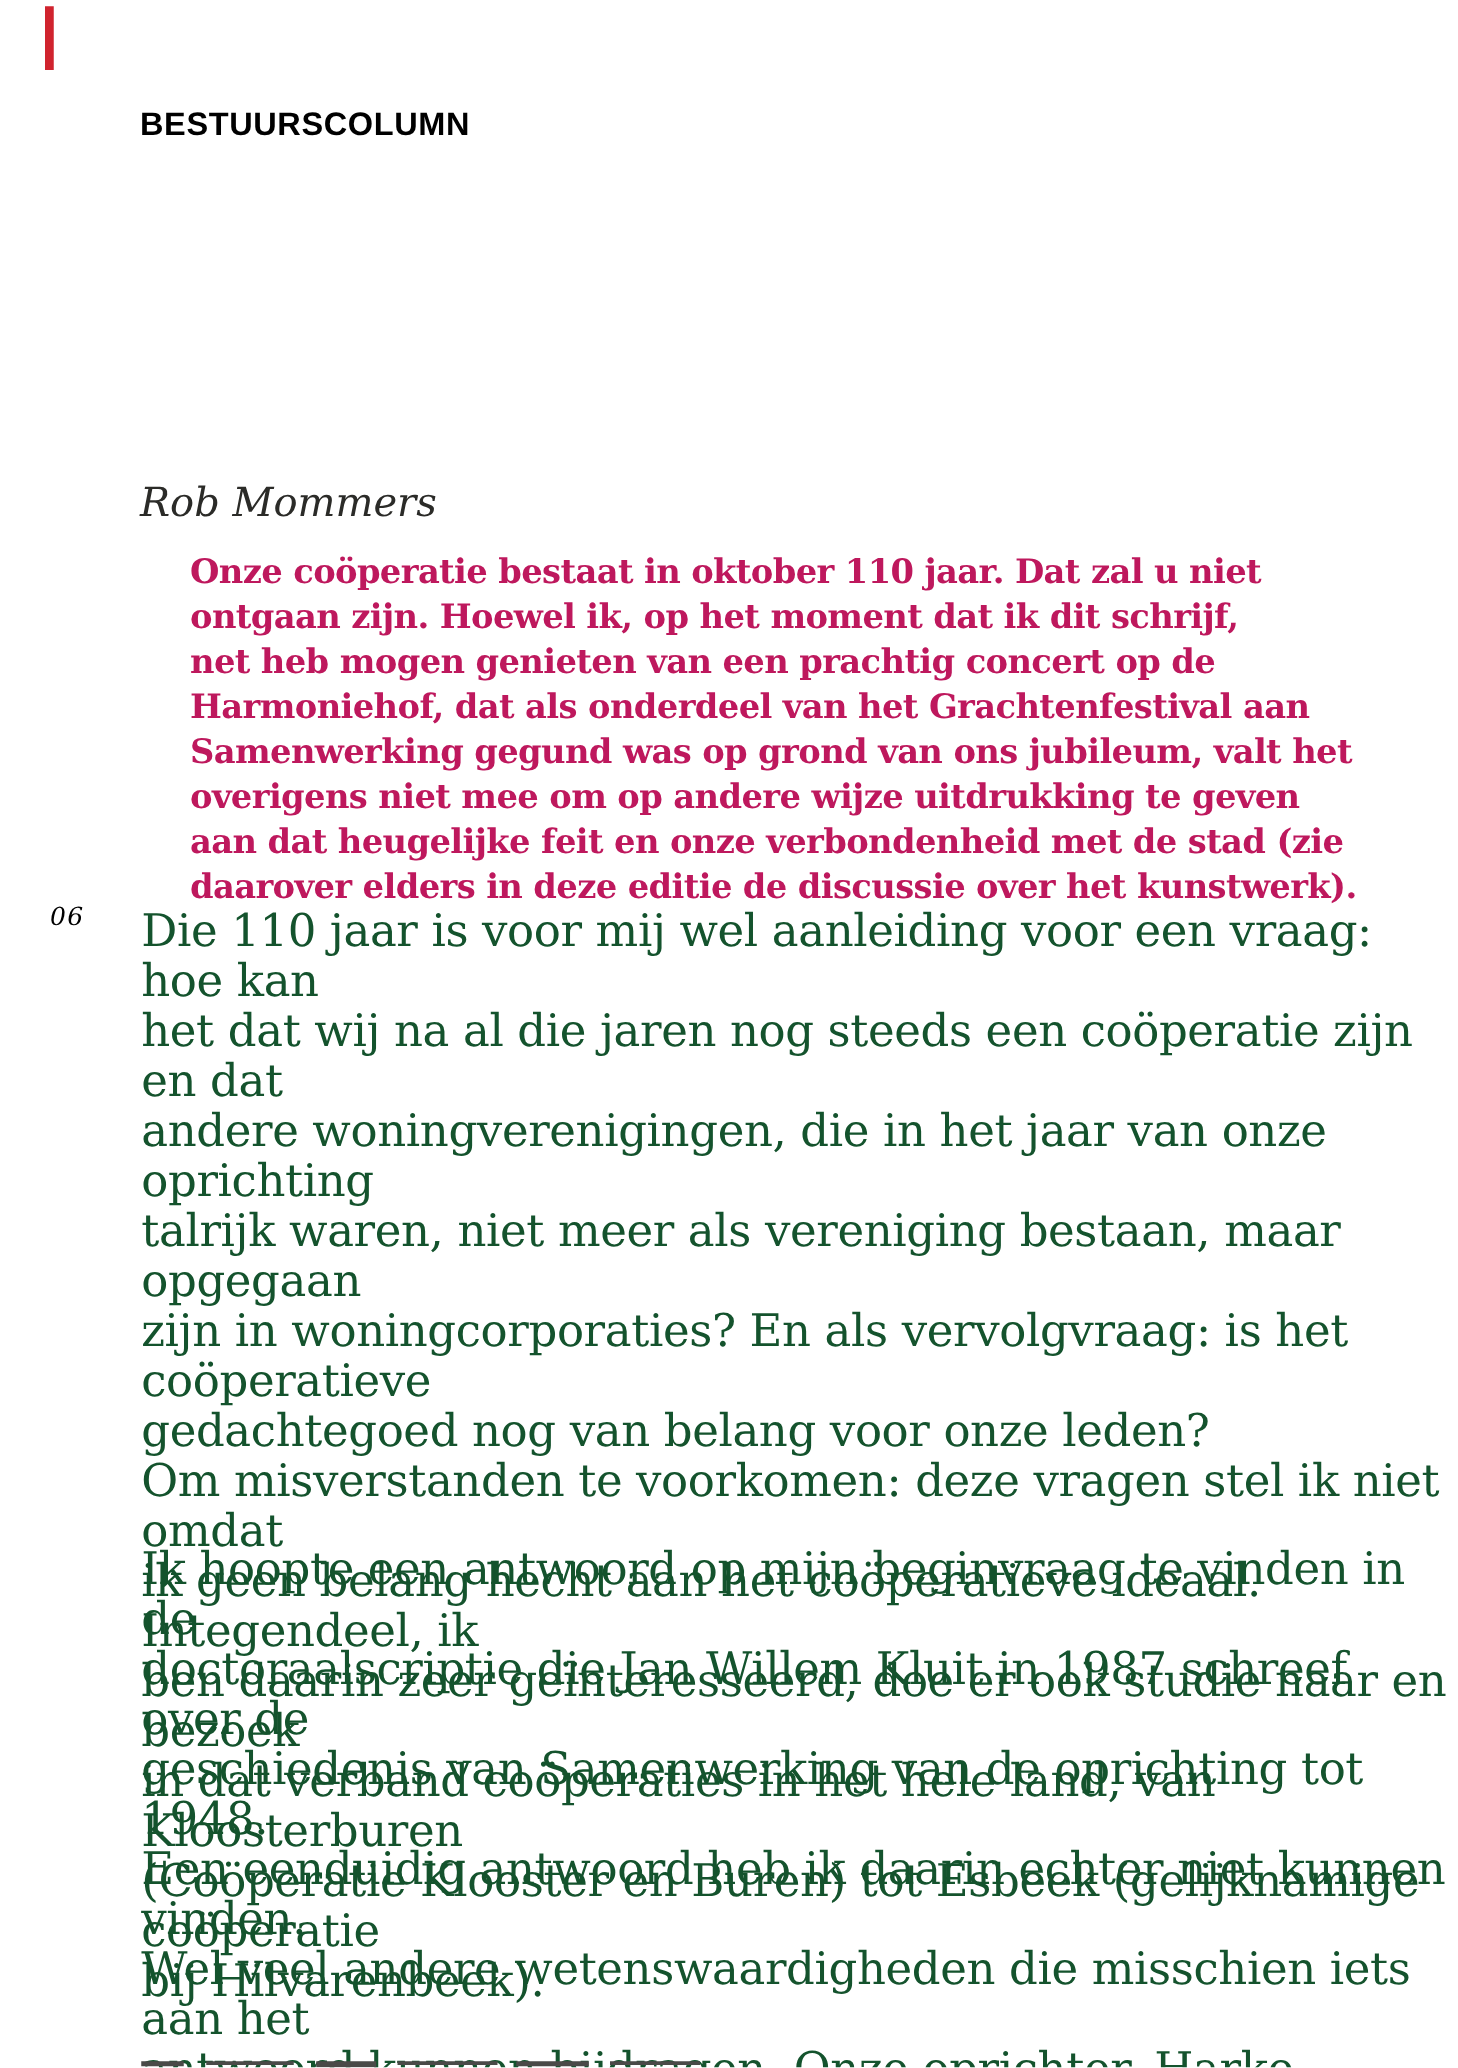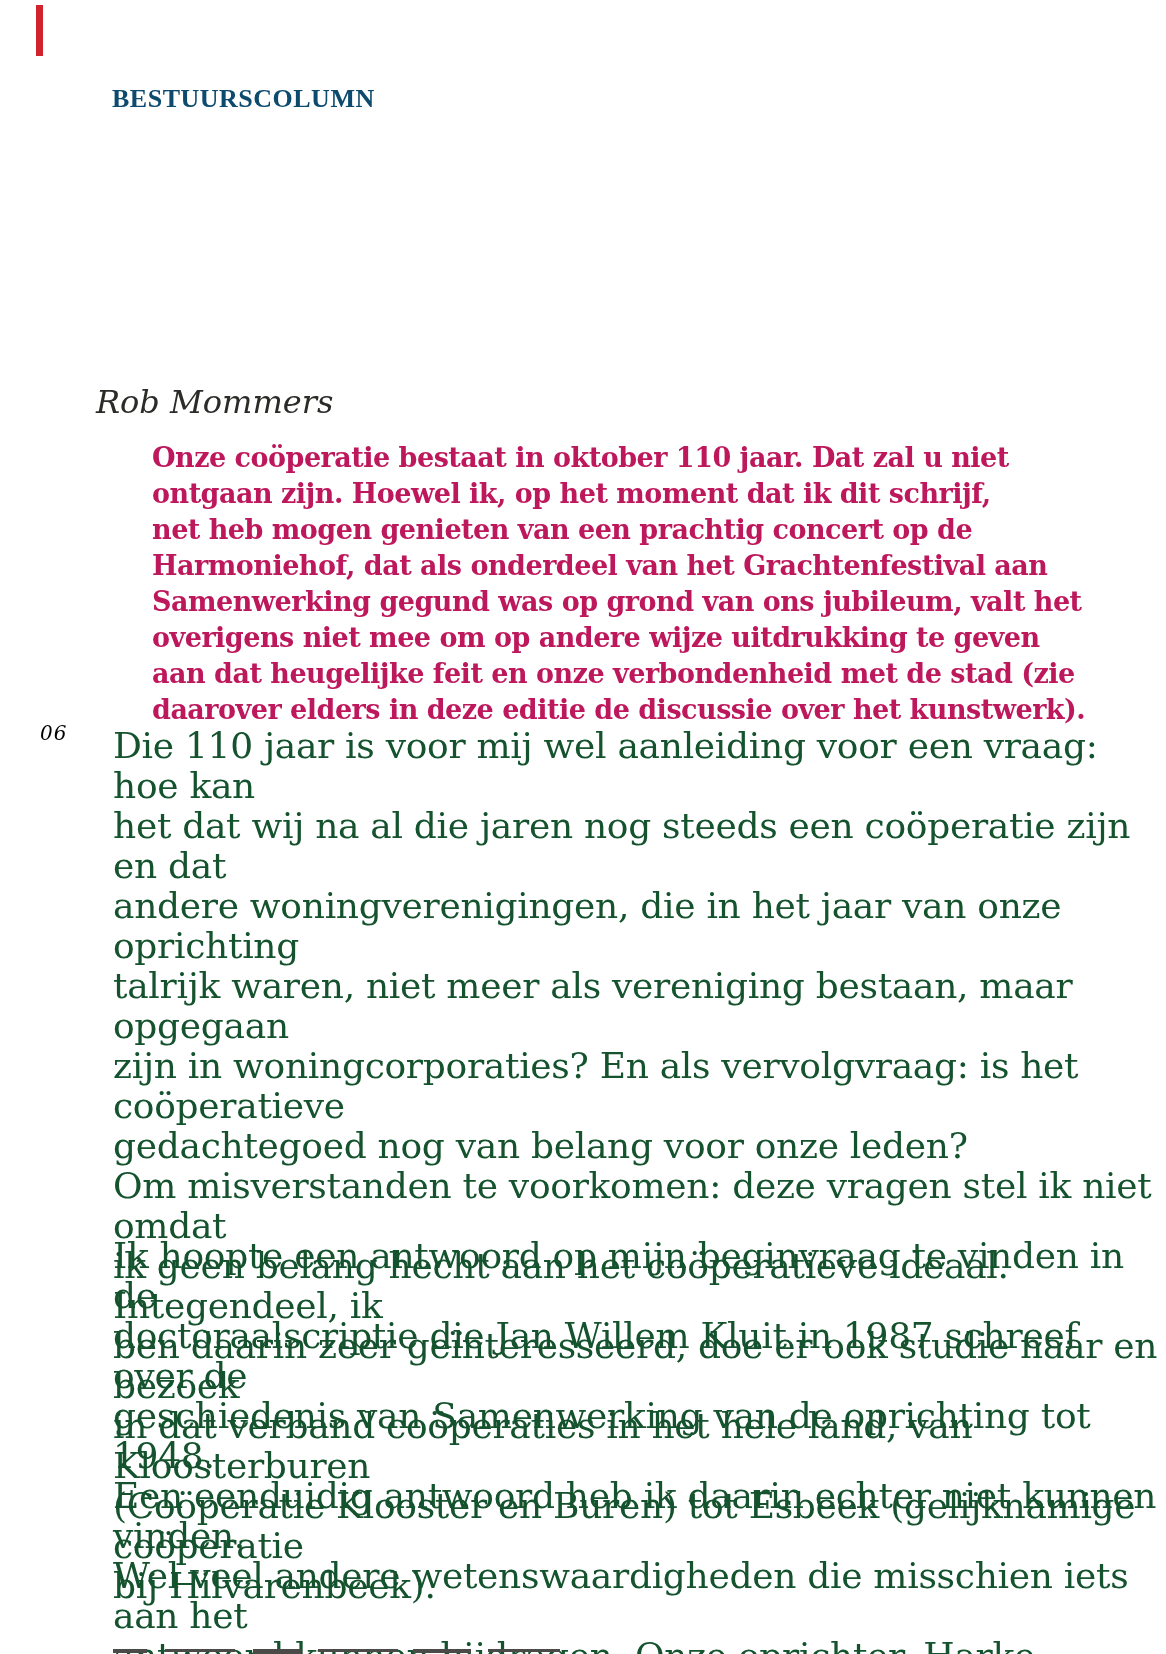--- a/index.html
+++ b/index.html
@@ -9,37 +9,37 @@
     background:#ffffff;
     overflow:hidden;
     font-family:"DejaVu Serif", serif;
   }
   .corner-tick{
     position:absolute;left:36px;top:5px;width:7px;height:51px;
     background:#d0232e;
   }
   .kicker{
     position:absolute;left:112px;top:84px;
-    font-family:Liberation Serif, serif;
+    font-family:Liberation Sans, sans-serif;
     font-weight:bold;font-size:26px;line-height:30px;
-    letter-spacing:0.5px;color:#0c4a6e;
+    letter-spacing:0.5px;color:#000000;
   }
   .title{position:absolute;left:116px;top:140px;color:#d0232e;}
   .tline{display:table;}
   .tline .txt{
     font-family:"DejaVu Serif", serif;
     font-weight:bold;font-size:80px;line-height:76px;
     letter-spacing:-1px;color:#d0232e;white-space:nowrap;
   }
   .tline .bar{height:12px;background:#d0232e;margin-top:8px;}
   .tline.l1{margin-bottom:8px;}
   .tline.l1 .txt{padding-right:4px;}
   .tline.l2 .txt{padding-right:30px;}
   .author{
-    position:absolute;left:96px;top:382px;
+    position:absolute;left:112px;top:382px;
     font-style:italic;font-size:32px;line-height:40px;color:#2b2b28;
   }
   .intro{
     position:absolute;left:152px;top:440px;
     font-weight:bold;font-size:27px;line-height:36px;
     letter-spacing:-0.5px;color:#be185d;
     white-space:pre-line;
   }
   .bodytext{
     position:absolute;left:113px;

